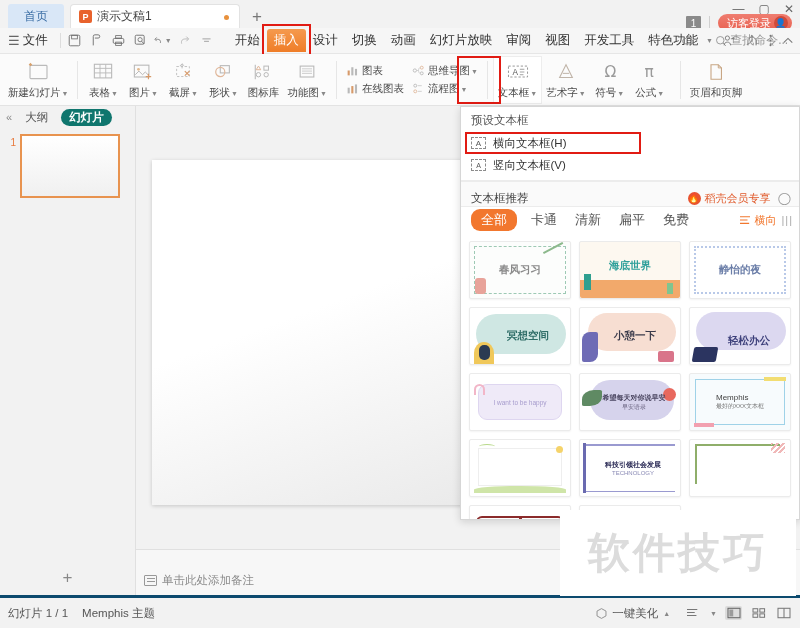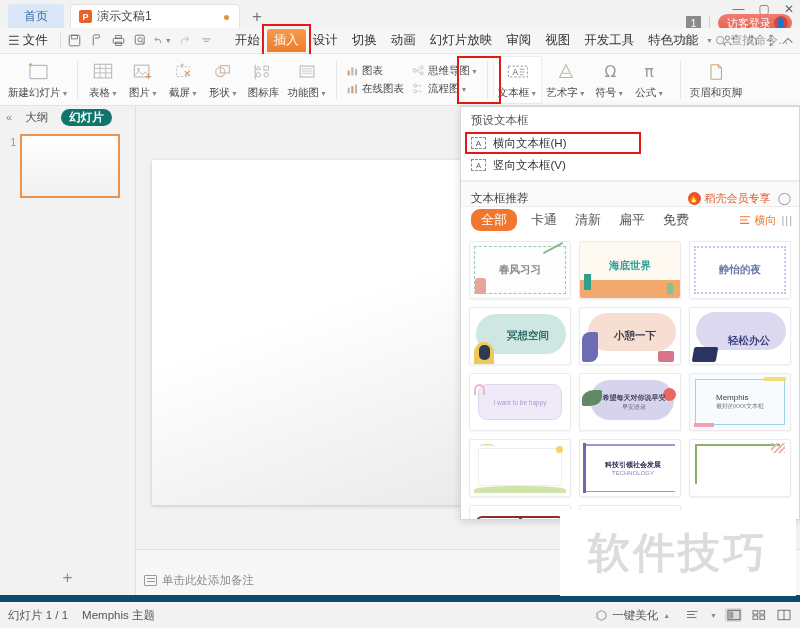--- a/index.html
+++ b/index.html
@@ -226,21 +226,21 @@
     z-index: 60;
   }
   .watermark span {
     font-size: 42px; color: #dcdcdc; letter-spacing: 3px;
     font-family: "DejaVu Sans", sans-serif; font-weight: bold;
   }
 
   
   .statusbar {
     position: absolute; left: 0; right: 0; bottom: 0; height: 33px;
-    background: #f2f2f2; border-top: 7px solid #0c4a6e;
+    background: #f2f2f2; border-top: 3px solid #0c4a6e;
     display: flex; align-items: center; padding: 0 8px; gap: 14px; font-size: 11.5px;
     color: #555;
   }
   .sb-right { margin-left: auto; display: flex; align-items: center; gap: 14px; }
   .beautify { display: flex; align-items: center; gap: 4px; color: #555; }
   .viewicons { display: flex; align-items: center; gap: 8px; color: #777; }
   .vicon { width: 17px; height: 14px; display: flex; align-items: center; justify-content: center; }
   .vicon.active { background: #dcdcdc; border-radius: 2px; }
 
   svg { display: block; }

